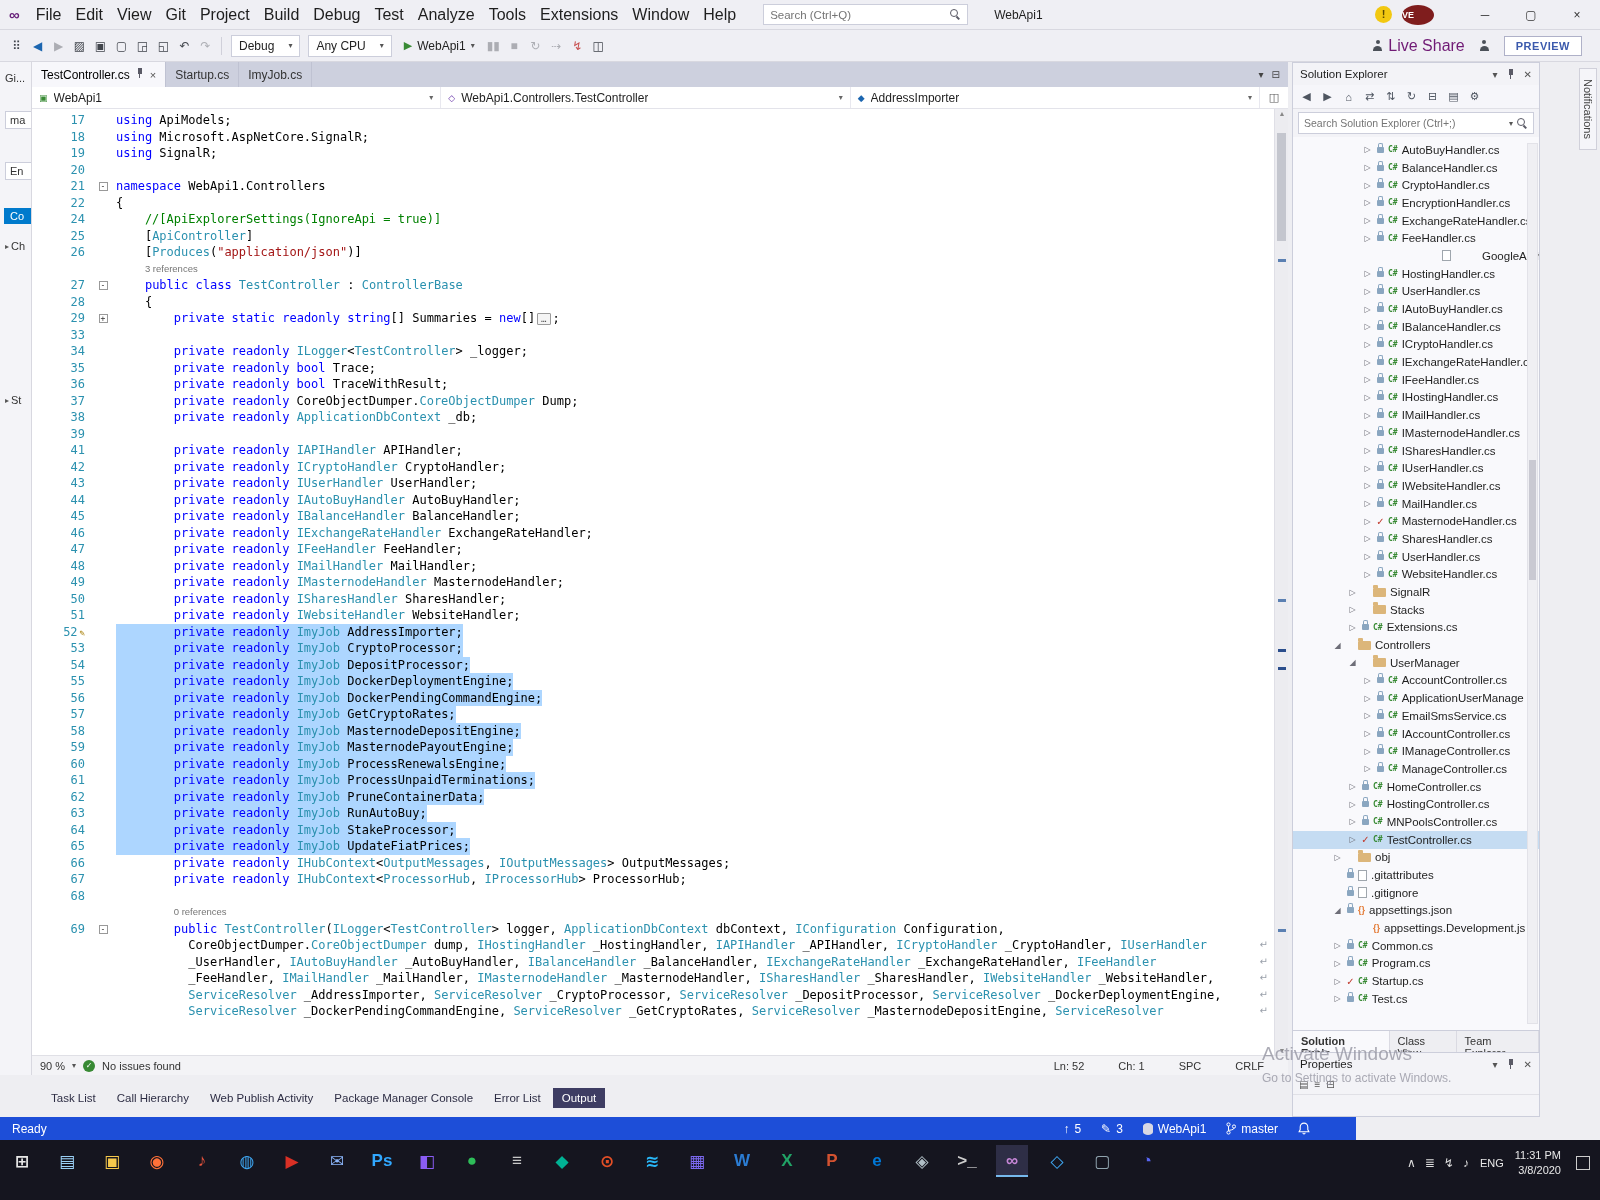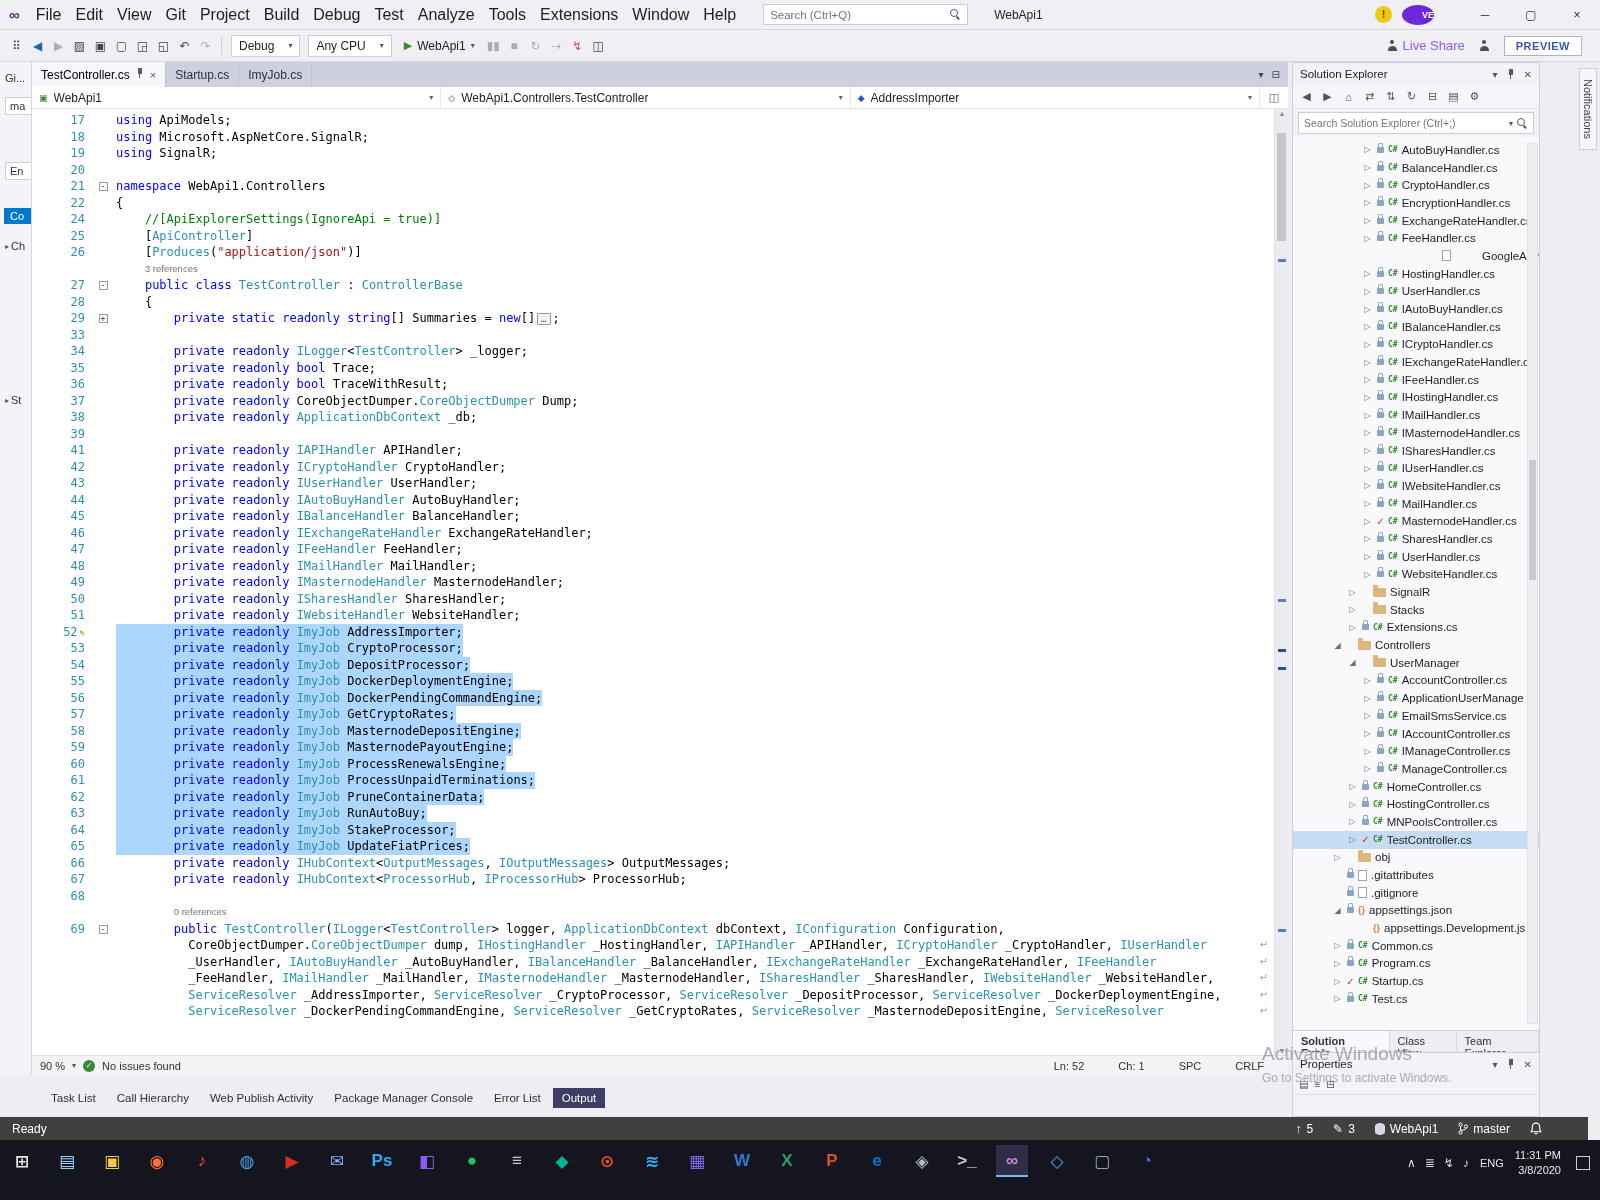--- a/index.html
+++ b/index.html
@@ -9,45 +9,45 @@
   .vs-logo{color:#68217A;font-weight:bold;font-size:15px;margin:0 9px}
   .menu-item{padding:3px 7px;font-size:16px;color:#1E1E1E}
   .search-wrap{margin-left:20px;width:205px;height:21px;border:1px solid #CCCEDB;background:#fff;display:flex;align-items:center;padding:0 6px;gap:6px}
   .search-wrap input{border:none;outline:none;flex:1;font-size:11.5px;color:#555;font-family:inherit;background:transparent}
   .mag{position:relative;display:inline-block;width:11px;height:11px;flex:0 0 11px}
   .mag::before{content:'';position:absolute;width:6px;height:6px;border:1.5px solid #5A5A66;border-radius:50%;left:0;top:0}
   .mag::after{content:'';position:absolute;width:4px;height:1.5px;background:#5A5A66;transform:rotate(45deg);left:6px;top:8px}
   .win-title{margin-left:26px;font-size:12px;color:#1E1E1E}
   .titlebar-right{margin-left:auto;display:flex;align-items:center;height:30px}
   .alert-dot{width:17px;height:17px;border-radius:50%;background:#F2C811;color:#5B4A00;font-size:11px;font-weight:bold;text-align:center;line-height:17px;margin-right:10px}
-  .avatar{width:32px;height:20px;border-radius:50%;background:#6d28d9;color:#fff;font-size:9px;font-weight:bold;text-align:right;line-height:20px;margin-right:28px}
+  .avatar{width:32px;height:20px;border-radius:50%;background:#7f1d1d;color:#fff;font-size:9px;font-weight:bold;text-align:left;line-height:20px;margin-right:28px}
   .winbtn{width:46px;height:30px;text-align:center;line-height:30px;font-size:12px;color:#333}
   
   .toolbar{position:absolute;left:0;top:30px;width:1600px;height:32px;background:#EFEFF4;border-bottom:1px solid #D8D8E0;display:flex;align-items:center;padding:0 6px;z-index:6}
   .tool-ico{min-width:21px;text-align:center;font-size:12px;color:#41454C;padding:0 1px}
   .tool-ico.nav{color:#1C66B0}
   .tool-ico.dim{opacity:.38}
   .tool-ico.flame{color:#C75050}
   .tsep{width:1px;height:18px;background:#D0D0DA;margin:0 5px}
   .combo{display:flex;align-items:center;border:1px solid #CCCEDB;background:#fff;height:22px;padding:0 7px;font-size:12px;justify-content:space-between;margin:0 4px;gap:14px;color:#222}
   .caret{font-size:8px;color:#555}
   .run-btn{display:flex;align-items:center;gap:5px;font-size:12px;margin:0 8px;color:#222}
   .play{color:#388A34;font-size:11px}
   .toolbar-right{margin-left:auto;display:flex;align-items:center;gap:14px;padding-right:12px}
-  .live-share{display:flex;align-items:center;gap:5px;font-size:13px;color:#8b5cf6}
+  .live-share{display:flex;align-items:center;gap:5px;font-size:16px;color:#701a75}
   .person{display:inline-block;width:11px;height:11px;position:relative}
   .person::before{content:'';position:absolute;left:3.5px;top:0;width:4px;height:4px;border-radius:50%;background:#4B5058}
   .person::after{content:'';position:absolute;left:1px;top:5.5px;width:9px;height:5px;border-radius:5px 5px 0 0;background:#4B5058}
   .preview-badge{background:#fff;border:1px solid #AFB1C8;color:#3B5AAD;font-weight:bold;font-size:11px;padding:3px 11px;letter-spacing:.5px}
   
   .git-sliver{position:absolute;left:0;top:62px;width:32px;height:1013px;background:#F4F4F8;border-right:1px solid #D8D8E0;overflow:hidden;z-index:2}
   .gitem{position:absolute;left:5px;font-size:11px;color:#333;white-space:nowrap;display:flex;align-items:center;gap:2px}
   .gitem .gar{font-size:8px;color:#555}
   .gbtn{background:#007ACC;color:#fff;padding:2px 14px 2px 6px;left:4px}
-  .g0{top:10px}.g1{top:35px;border:1px solid #CCCEDB;padding:2px 12px 2px 4px;background:#fff}.g2{top:100px;border:1px solid #CCCEDB;padding:2px 12px 2px 4px;background:#fff}.g3{top:146px}.g4{top:178px}.g5{top:332px}
+  .g0{top:10px}.g1{top:49px;border:1px solid #CCCEDB;padding:2px 12px 2px 4px;background:#fff}.g2{top:100px;border:1px solid #CCCEDB;padding:2px 12px 2px 4px;background:#fff}.g3{top:146px}.g4{top:178px}.g5{top:332px}
   
   .editor{position:absolute;left:32px;top:62px;width:1256px;height:1013px;background:#fff;display:flex;flex-direction:column;z-index:3}
   .tabstrip{height:25px;background:#CDD0DE;display:flex;align-items:stretch;flex:0 0 25px}
   .etab{display:flex;align-items:center;padding:0 9px;font-size:12px;color:#333;gap:6px;border-right:1px solid #BFC2D2}
   .etab.active{background:#F7F7FB;color:#000}
   .tabpin,.tabx{color:#555;font-size:11px}
   .pin{display:inline-block;width:8px;height:11px;position:relative}
   .pin::before{content:'';position:absolute;left:2px;top:0;width:4px;height:6px;background:#5A5A66}
   .pin::after{content:'';position:absolute;left:3.5px;top:6px;width:1px;height:4px;background:#5A5A66}
   .tabstrip-right{margin-left:auto;display:flex;align-items:center;gap:8px;padding:0 8px;color:#444;font-size:10px}
@@ -106,21 +106,21 @@
   .tree-thumb{position:absolute;left:1px;right:1px;top:36%;height:120px;background:#C9C9D2}
   .se-tabs{height:22px;display:flex;border-top:1px solid #CCCEDB;background:#EEEEF2;font-size:11px;flex:0 0 22px;align-items:stretch}
   .se-tab{padding:4px 8px;color:#333;border-right:1px solid #DADAE2}
   .se-tab.active{background:#F9F9FC;font-weight:bold}
   .props{flex:0 0 64px;border-top:1px solid #CCCEDB;background:#F3F3F7;display:flex;flex-direction:column}
   .props-toolbar{height:20px;display:flex;align-items:center;gap:6px;padding:0 6px;border-bottom:1px solid #E0E0E6;color:#555;font-size:10px}
   
   .right-strip{position:absolute;left:1540px;top:62px;width:60px;height:1055px;background:#EEEEF2;z-index:2}
   .vtab{position:absolute;right:3px;top:6px;writing-mode:vertical-rl;font-size:11px;color:#444;background:#F5F5F9;border:1px solid #D0D0DA;padding:10px 2px}
   
-  .statusbar{position:absolute;left:0;top:1117px;width:1588px;height:23px;background:#404040;color:#fff;display:flex;align-items:center;font-size:12px;padding:0 12px;z-index:6}
+  .statusbar{position:absolute;left:0;top:1117px;width:1356px;height:23px;background:#1d4ed8;color:#fff;display:flex;align-items:center;font-size:12px;padding:0 12px;z-index:6}
   .sb-right{margin-left:auto;display:flex;align-items:center;gap:20px;padding-right:34px}
   .sb-item{display:flex;align-items:center;gap:5px}
   .db-ico{display:inline-block;width:10px;height:12px;background:#D8D8E4;border-radius:5px/3px}
   
   .watermark{position:absolute;left:1262px;top:1040px;color:rgba(150,150,162,.8);z-index:9;pointer-events:none;line-height:1.5}
   .wm1{font-size:19px}.wm2{font-size:12px}
   
   .taskbar{position:absolute;left:0;top:1140px;width:1600px;height:60px;background:#15151F;display:flex;align-items:flex-start;padding:5px 6px 0 6px;gap:13px;z-index:10}
   .tb-ico{width:32px;height:32px;display:flex;align-items:center;justify-content:center;font-size:17px;font-weight:bold}
   .tb-ico.active{background:#2E2E46;box-shadow:inset 0 -2px 0 #76B9ED}

